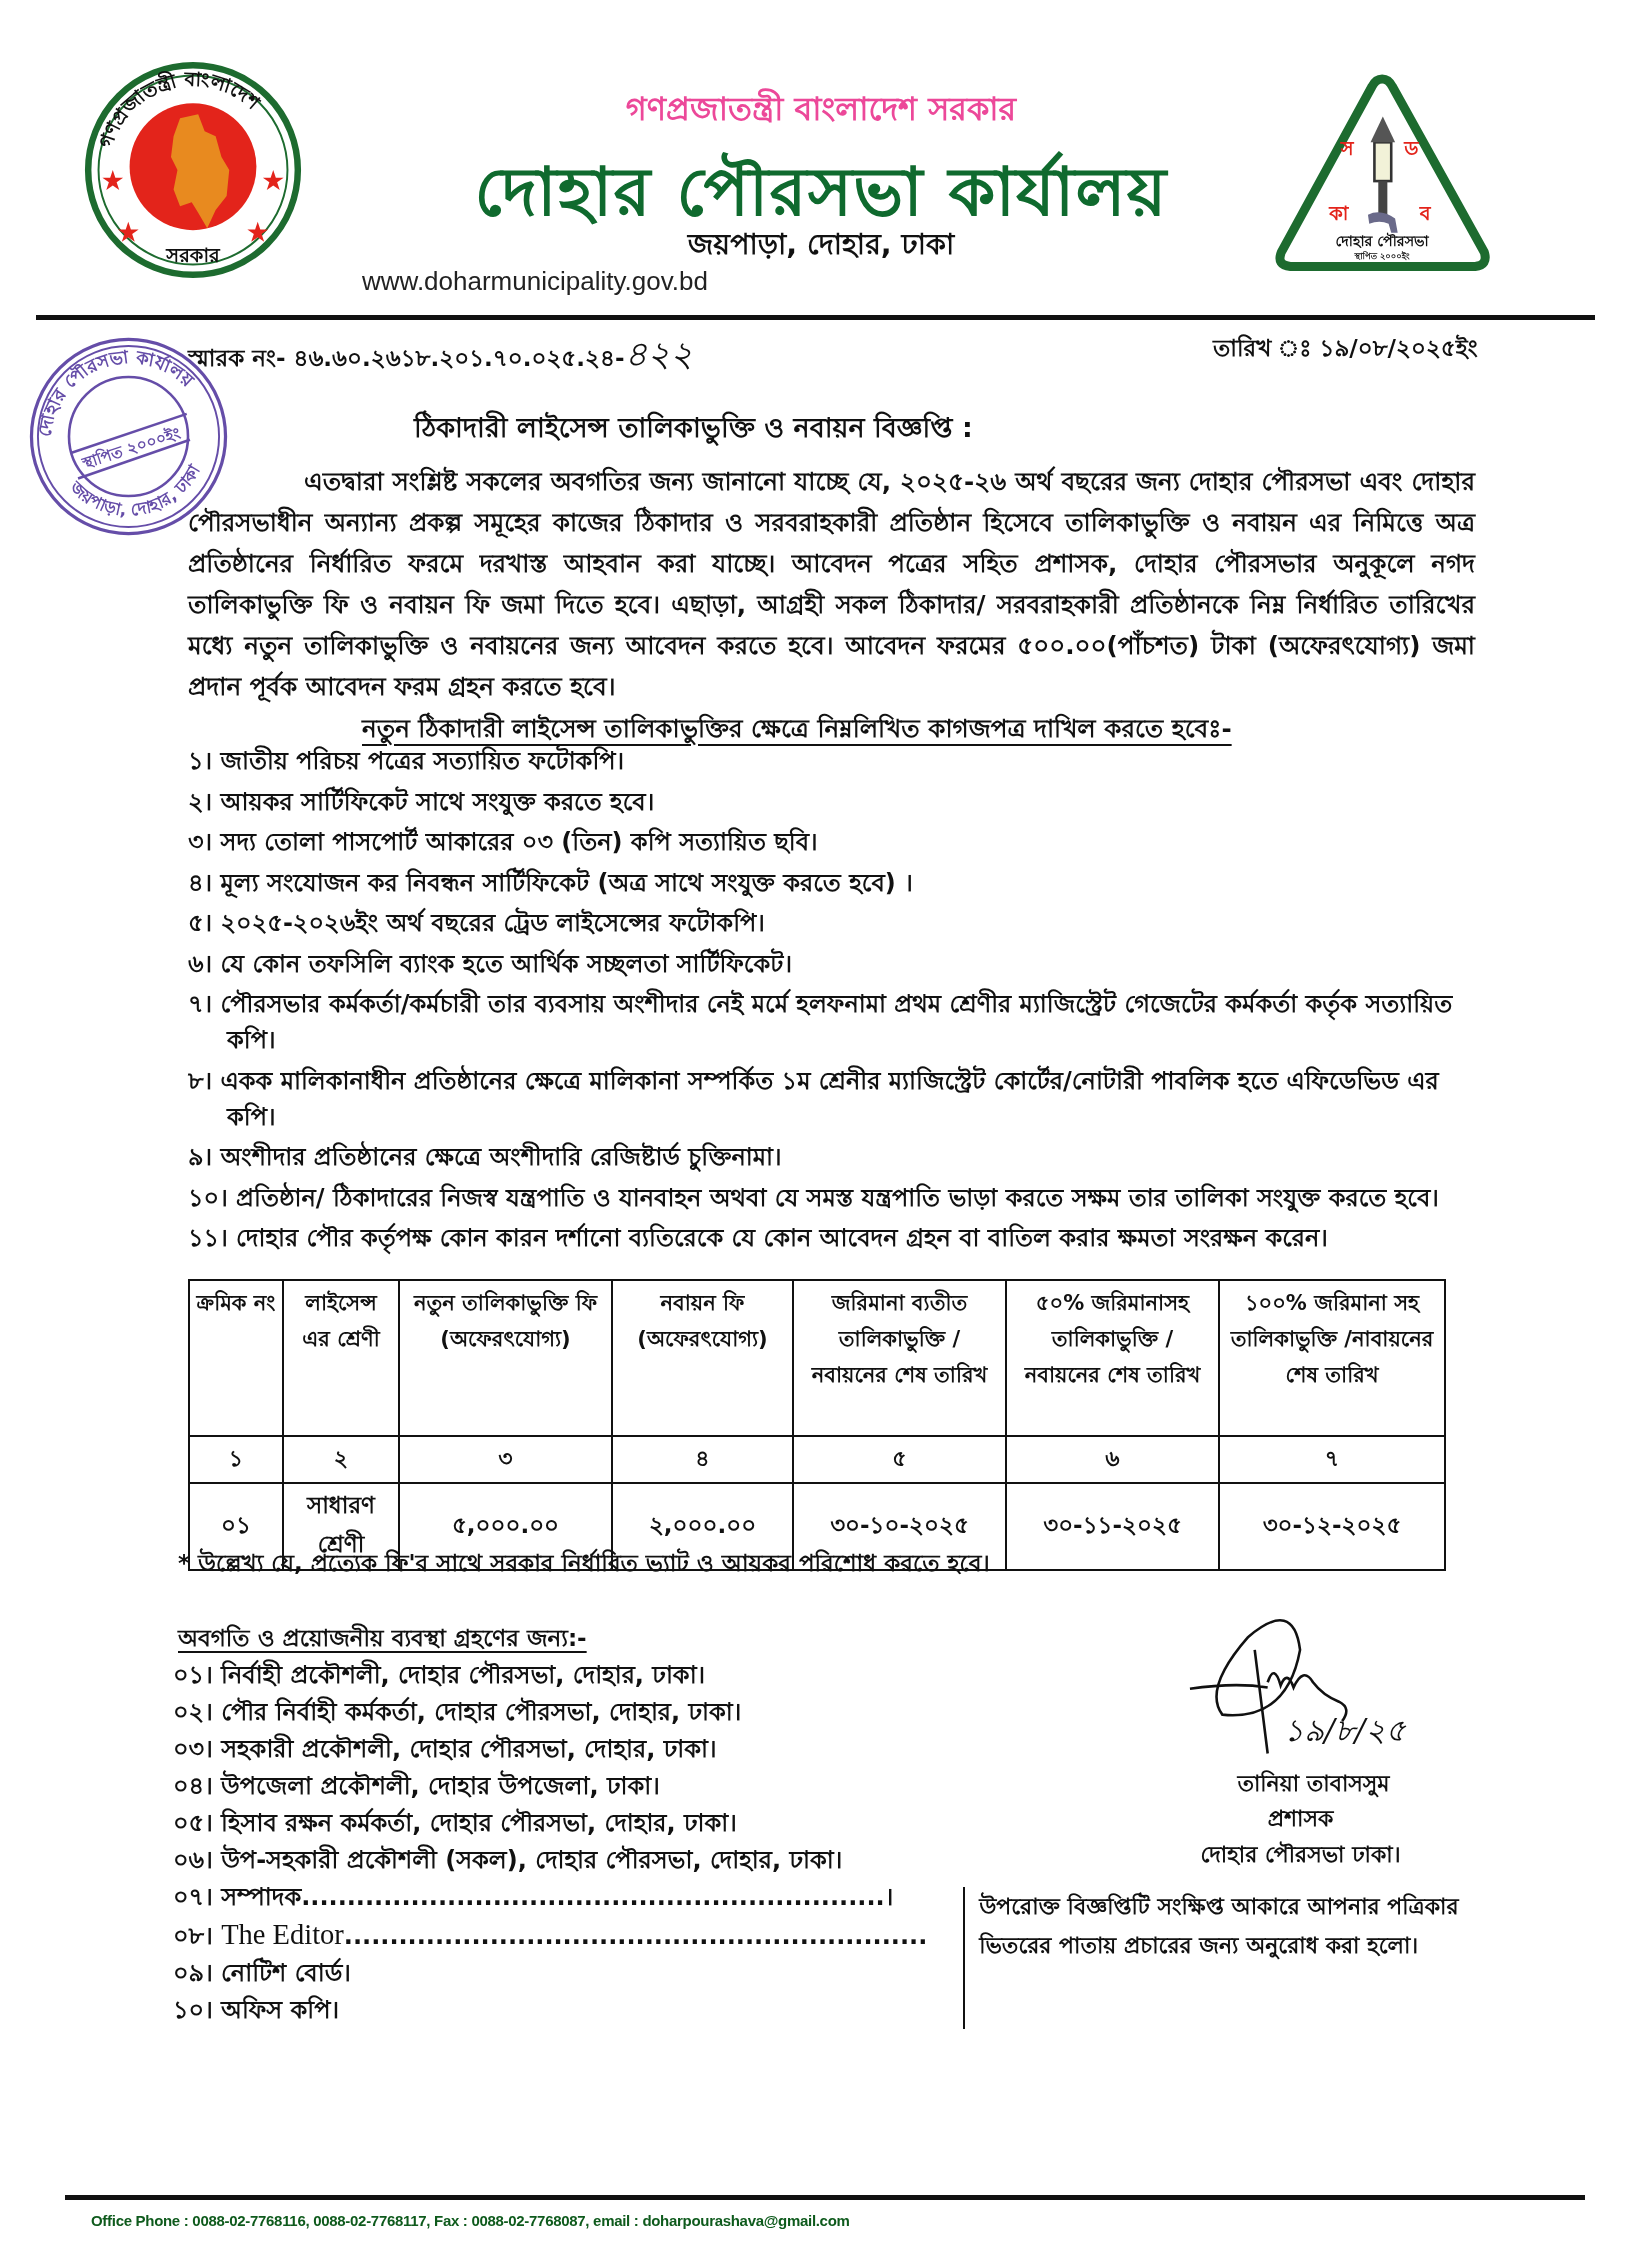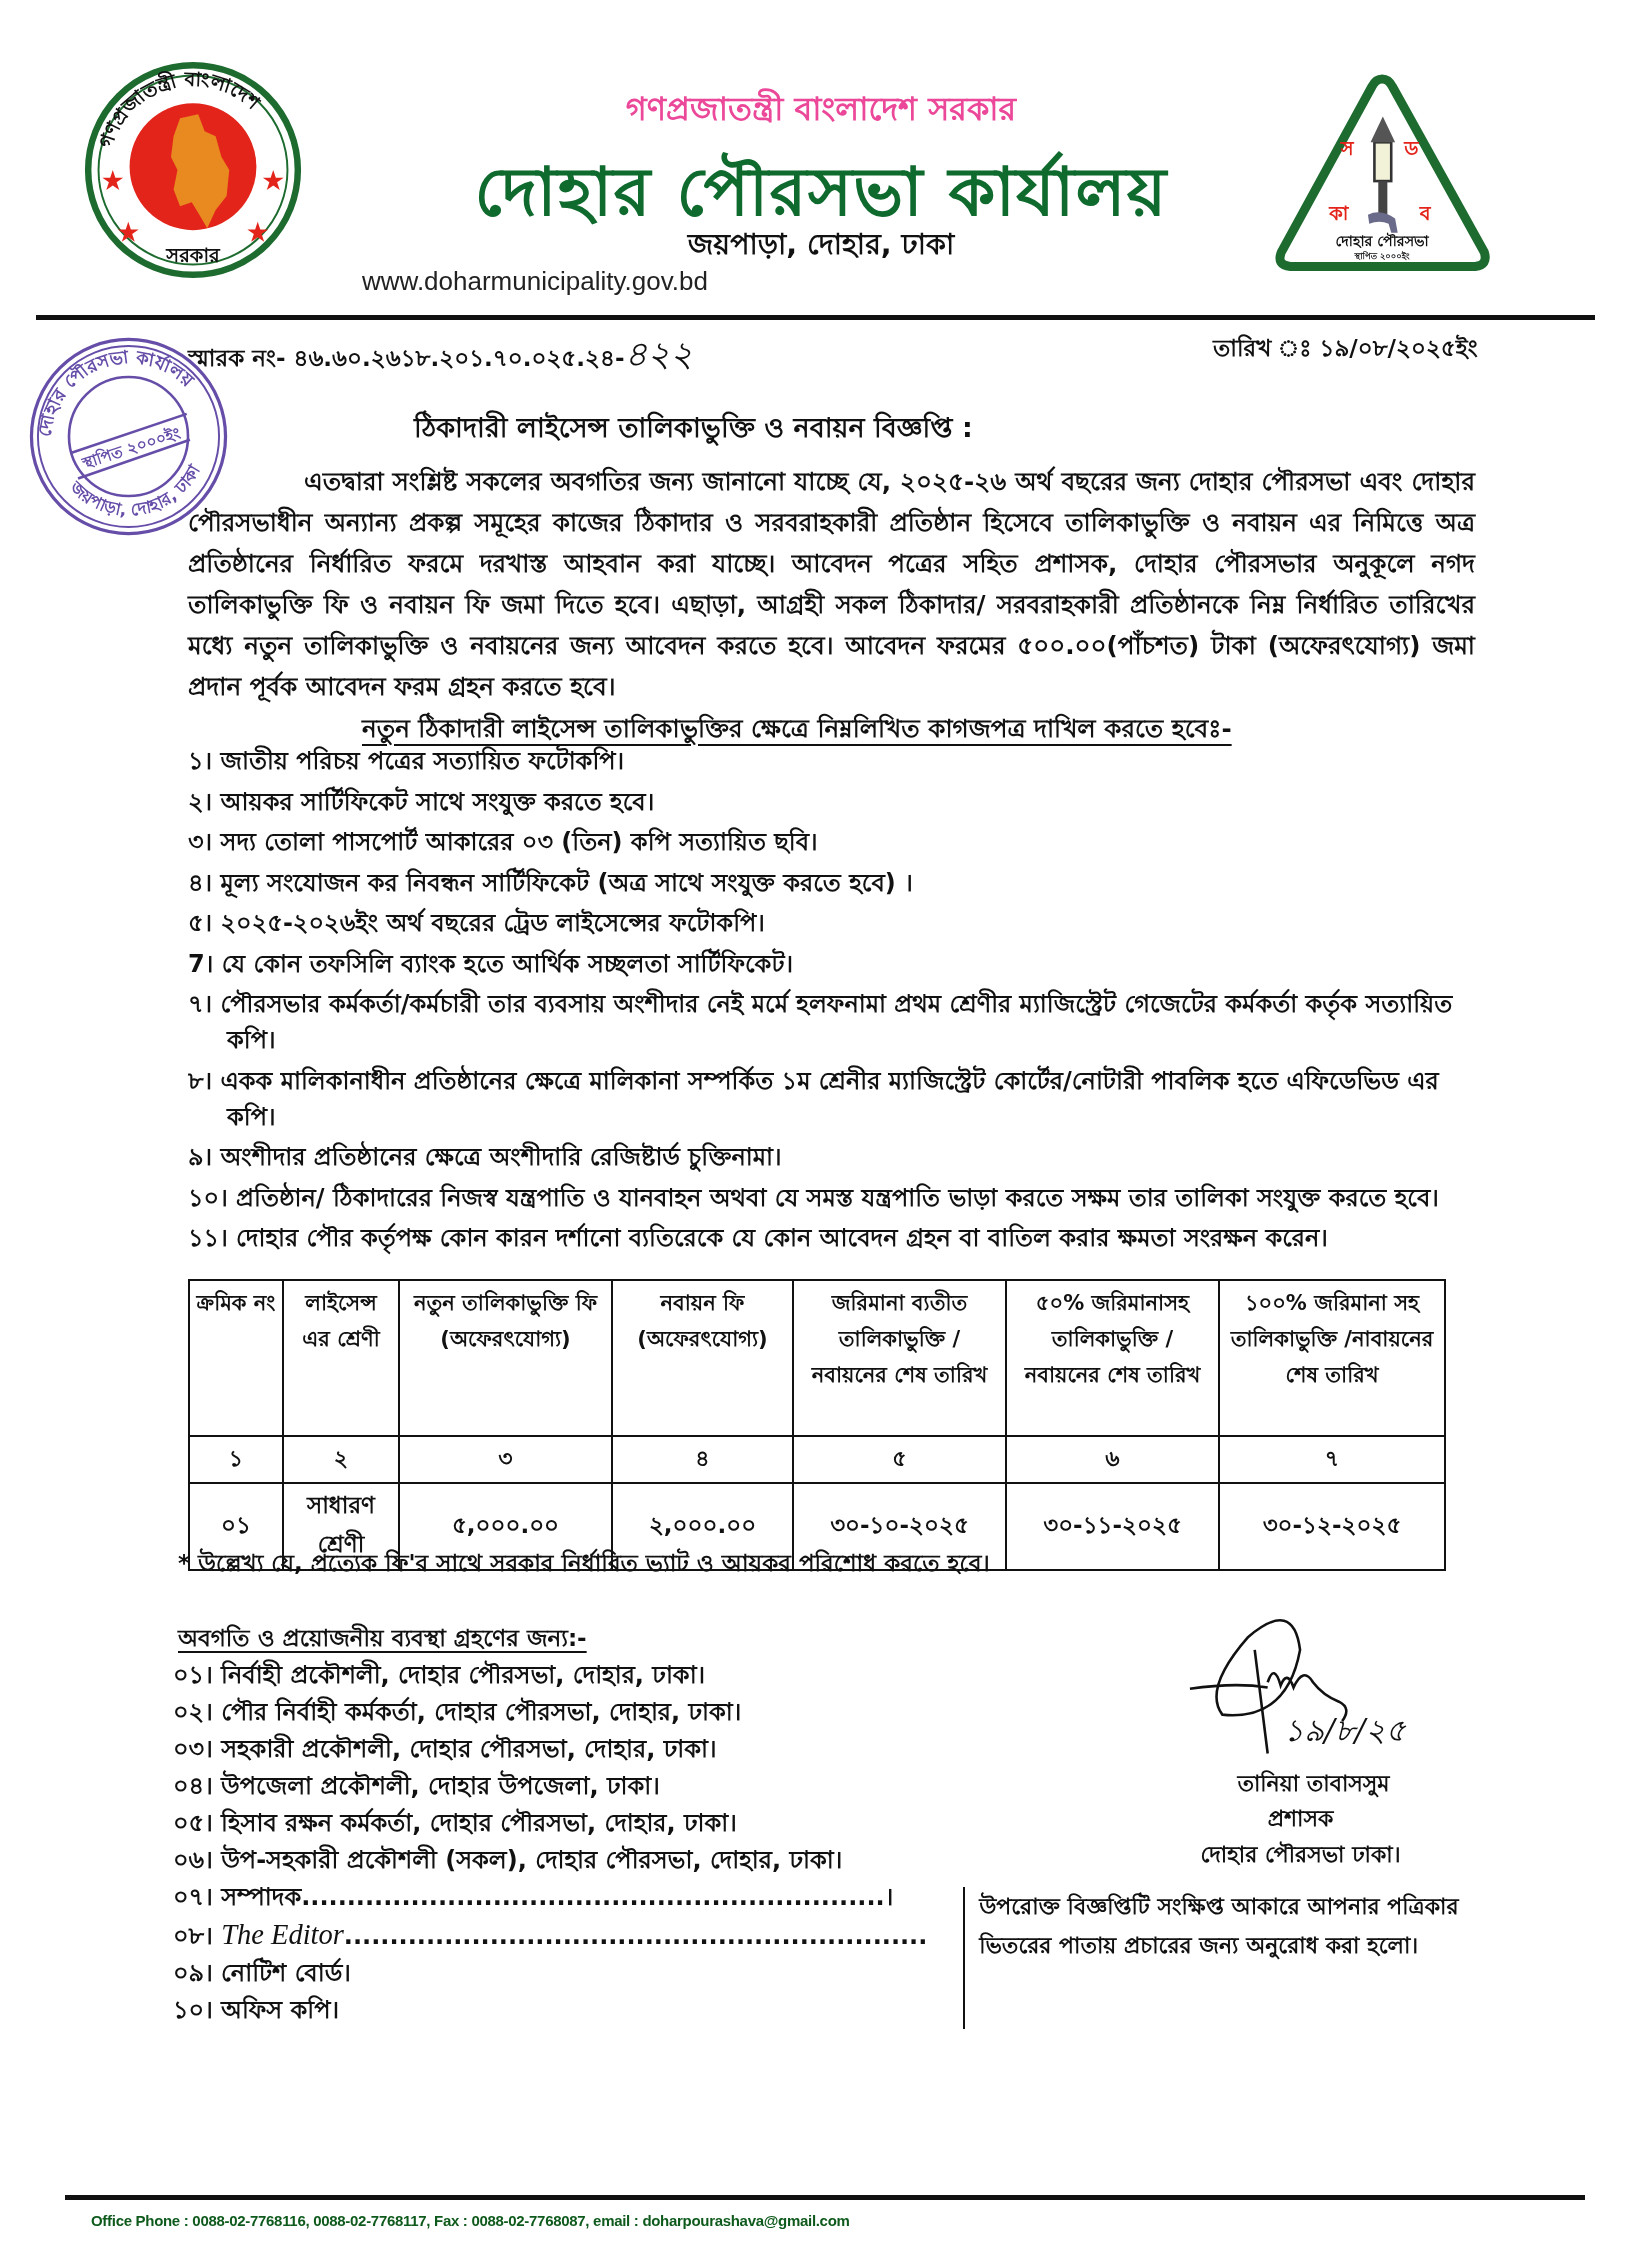--- a/index.html
+++ b/index.html
@@ -27,21 +27,21 @@
   .req-list li.wrap { padding-left:39px; text-indent:-39px; }
   
   .fee-table { left:188px; top:1279px; width:1258px; border-collapse:collapse; font-size:21px; font-weight:bold; }
   .fee-table th, .fee-table td { border:2.6px solid #111; text-align:center; padding:3.9px 5.2px; }
   .fee-table th { vertical-align:top; height:146px; font-weight:bold; line-height:36px; }
   .fee-table tr.idx td { height:30px; font-size:22px; }
   .fee-table tr.data td { height:65px; font-size:23px; }
   .footnote { left:178px; top:1545px; font-size:23px; font-weight:bold; }
   .dist-title { left:178px; top:1620px; font-size:23px; font-weight:bold; text-decoration:underline; text-underline-offset:5.2px; }
   .dist-list { left:173px; top:1657px; font-size:24px; font-weight:bold; line-height:37px; margin:0; padding:0; list-style:none; }
-  .dist-list .editor { font-family:"Liberation Serif", serif; font-style:italic; font-weight:normal; font-size:28.5px; }
+  .dist-list .editor { font-family:"Liberation Serif", serif; font-weight:normal; font-size:28.5px; }
   
   #signature { left:1177px; top:1611px; width:272px; height:149px; }
   .sig-name { left:1113px; width:401px; top:1766px; text-align:center; font-size:22px; font-weight:bold; }
   .sig-title { left:1100px; width:401px; top:1801px; text-align:center; font-size:22px; font-weight:bold; }
   .sig-office { left:1100px; width:401px; top:1837px; text-align:center; font-size:22px; font-weight:bold; }
   .note-box { left:954px; top:1887px; width:492px; height:142px; border-left:2.6px solid #111; padding-left:14.2px; font-size:22px; font-weight:bold; line-height:39px;margin-left:9px; }
   
   .rule-bottom { left:65px; top:2195px; width:1520px; height:4.5px; background:#111; }
   .footer { left:91px; top:2212px; font-size:15px; font-weight:bold; font-family:"Liberation Sans", sans-serif; color:#0e5a1c; letter-spacing:-0.3px; }
 </style>
@@ -116,21 +116,21 @@
 <div class="abs heading">ঠিকাদারী লাইসেন্স তালিকাভুক্তি ও নবায়ন  বিজ্ঞপ্তি :</div>
 <div class="abs para">এতদ্বারা সংশ্লিষ্ট সকলের অবগতির জন্য জানানো যাচ্ছে যে, ২০২৫-২৬ অর্থ বছরের জন্য দোহার পৌরসভা এবং দোহার পৌরসভাধীন অন্যান্য প্রকল্প সমূহের কাজের ঠিকাদার ও সরবরাহকারী প্রতিষ্ঠান হিসেবে তালিকাভুক্তি ও নবায়ন এর নিমিত্তে অত্র প্রতিষ্ঠানের নির্ধারিত ফরমে দরখাস্ত আহবান করা যাচ্ছে। আবেদন পত্রের সহিত প্রশাসক, দোহার পৌরসভার অনুকূলে নগদ তালিকাভুক্তি ফি ও নবায়ন ফি জমা দিতে হবে। এছাড়া, আগ্রহী সকল ঠিকাদার/ সরবরাহকারী প্রতিষ্ঠানকে নিম্ন নির্ধারিত তারিখের মধ্যে নতুন তালিকাভুক্তি ও নবায়নের জন্য আবেদন করতে হবে। আবেদন ফরমের ৫০০.০০(পাঁচশত) টাকা (অফেরৎযোগ্য) জমা প্রদান পূর্বক আবেদন ফরম গ্রহন করতে হবে।</div>
 <div class="abs subheading">নতুন ঠিকাদারী লাইসেন্স তালিকাভুক্তির ক্ষেত্রে নিম্নলিখিত কাগজপত্র দাখিল করতে হবেঃ-</div>
 
 <ul class="abs req-list">
   <li>১। জাতীয় পরিচয় পত্রের সত্যায়িত ফটোকপি।</li>
   <li>২। আয়কর সার্টিফিকেট সাথে সংযুক্ত করতে হবে।</li>
   <li>৩। সদ্য তোলা পাসপোর্ট আকারের ০৩ (তিন) কপি সত্যায়িত ছবি।</li>
   <li>৪। মূল্য সংযোজন কর নিবন্ধন সার্টিফিকেট (অত্র সাথে সংযুক্ত করতে হবে) ।</li>
   <li>৫। ২০২৫-২০২৬ইং অর্থ বছরের ট্রেড লাইসেন্সের ফটোকপি।</li>
-  <li>7। যে কোন তফসিলি ব্যাংক হতে আর্থিক সচ্ছলতা সার্টিফিকেট।</li>
+  <li>৬। যে কোন তফসিলি ব্যাংক হতে আর্থিক সচ্ছলতা সার্টিফিকেট।</li>
   <li class="wrap">৭। পৌরসভার কর্মকর্তা/কর্মচারী তার ব্যবসায় অংশীদার নেই মর্মে হলফনামা প্রথম শ্রেণীর ম্যাজিস্ট্রেট গেজেটের কর্মকর্তা কর্তৃক সত্যায়িত কপি।</li>
   <li class="wrap">৮। একক মালিকানাধীন প্রতিষ্ঠানের ক্ষেত্রে মালিকানা সম্পর্কিত ১ম শ্রেনীর ম্যাজিস্ট্রেট কোর্টের/নোটারী পাবলিক হতে এফিডেভিড এর কপি।</li>
   <li>৯। অংশীদার প্রতিষ্ঠানের ক্ষেত্রে অংশীদারি রেজিষ্টার্ড চুক্তিনামা।</li>
   <li class="wrap">১০। প্রতিষ্ঠান/ ঠিকাদারের নিজস্ব যন্ত্রপাতি ও যানবাহন অথবা যে সমস্ত যন্ত্রপাতি ভাড়া করতে সক্ষম তার তালিকা সংযুক্ত করতে হবে।</li>
   <li>১১। দোহার পৌর কর্তৃপক্ষ কোন কারন দর্শানো ব্যতিরেকে যে কোন আবেদন গ্রহন বা বাতিল করার ক্ষমতা সংরক্ষন করেন।</li>
 </ul>
 
 <table class="abs fee-table">
   <colgroup>
     <col style="width:94px">

